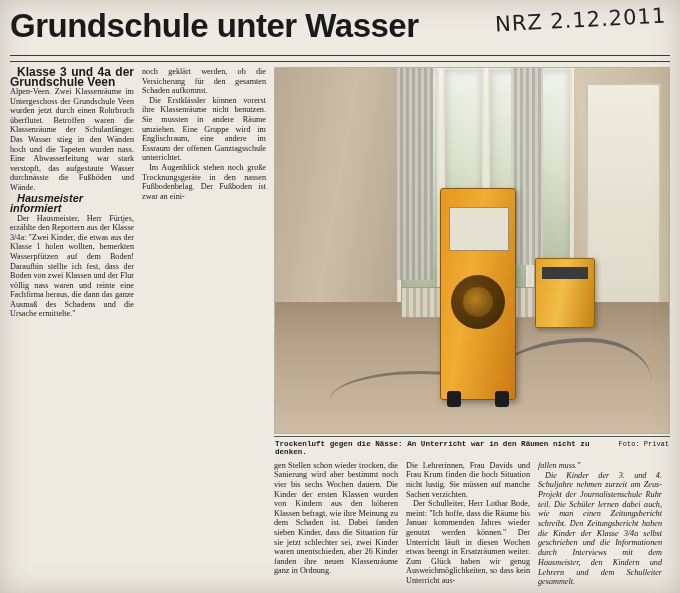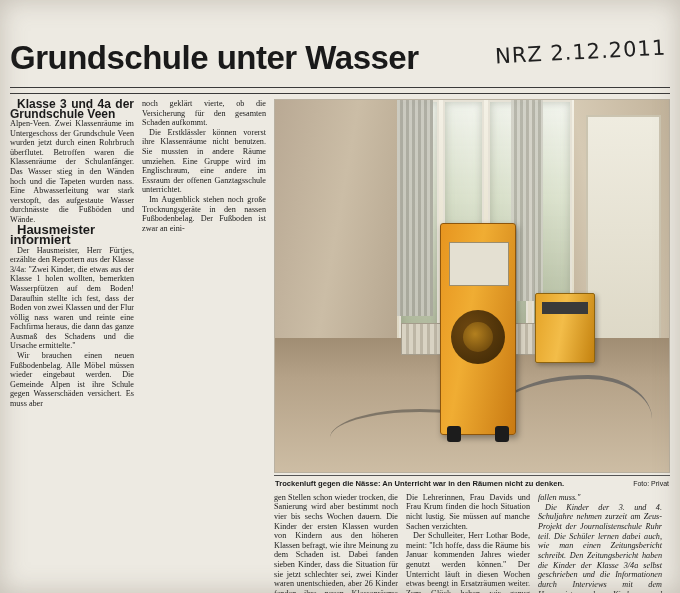--- a/index.html
+++ b/index.html
@@ -20,21 +20,20 @@
     width: 680px;
     height: 593px;
     background: #edeae2;
     box-sizing: border-box;
     padding: 6px 10px 0 10px;
   }
   
   .masthead {
     position: relative;
     height: 46px;
-    margin-top: 32px;
   }
   .headline {
     font-family: "Liberation Sans", sans-serif;
     font-weight: bold;
     font-size: 33px;
     letter-spacing: -0.5px;
     line-height: 40px;
     margin: 0;
     white-space: nowrap;
   }
@@ -81,24 +80,25 @@
     font-family: "Liberation Sans", sans-serif;
     font-weight: bold;
     font-size: 12px;
     line-height: 10px;
     margin: 0 0 6px 0;
     text-indent: 0;
   }
   .subhead-small {
     font-family: "Liberation Sans", sans-serif;
     font-weight: bold;
-    font-size: 13px;
+    font-size: 11px;
     line-height: 10.5px;
     margin: 8px 0 4px 0;
     text-indent: 0;
+    font-style: italic;
   }
   
   .photo-block {
     flex: 1;
     display: flex;
     flex-direction: column;
   }
   .photo {
     position: relative;
     width: 100%;
@@ -229,21 +229,21 @@
     position: absolute;
     right: 2%; top: 4%;
     width: 18%; height: 62%;
     background: linear-gradient(180deg, #efece0 0%, #ddd8c6 100%);
     border: 2px solid #cbc4b0;
   }
   .photo-caption {
     display: flex;
     justify-content: space-between;
     align-items: baseline;
-    font-family: Liberation Sans, sans-serif;
+    font-family: Liberation Mono, monospace;
     font-size: 7.6px;
     font-weight: bold;
     padding: 3px 1px 0 1px;
     border-top: 1px solid #555;
     margin-top: 2px;
   }
   .photo-caption .credit {
     font-weight: normal;
     font-size: 7px;
     white-space: nowrap;
@@ -290,25 +290,24 @@
   <hr class="rule">
 
   <div class="body-area">
 
     <div class="col">
       <p class="kicker">Klasse 3 und 4a
 der Grundschule Veen</p>
       <p class="noindent">Alpen-Veen. Zwei Klassenräume im Untergeschoss der Grundschule Veen wurden jetzt durch einen Rohrbruch überflutet. Betroffen waren die Klassenräume der Schulanfänger. Das Wasser stieg in den Wänden hoch und die Tapeten wurden nass. Eine Abwasserleitung war stark verstopft, das aufgestaute Wasser durchnässte die Fußböden und Wände.</p>
       <p class="subhead-small">Hausmeister informiert</p>
       <p>Der Hausmeister, Herr Fürtjes, erzählte den Reportern aus der Klasse 3/4a: "Zwei Kinder, die etwas aus der Klasse 1 holen wollten, bemerkten Wasserpfützen auf dem Boden! Daraufhin stellte ich fest, dass der Boden von zwei Klassen und der Flur völlig nass waren und reinte eine Fachfirma heraus, die dann das ganze Ausmaß des Schadens und die Ursache ermittelte."</p>
-      <p>Wir brauchen einen neuen Fußbodenbelag. Alle Möbel müssen wieder eingebaut werden. Die Gemeinde Alpen ist ihre Schule gegen Wasserschäden versichert. Es muss aber</p>
     </div>
 
     <div class="col">
-      <p class="noindent">noch geklärt vierte, ob die Versicherung für den gesamten Schaden aufkommt.</p>
+      <p class="noindent">noch geklärt werden, ob die Versicherung für den gesamten Schaden aufkommt.</p>
       <p>Die Erstklässler können vorerst ihre Klassenräume nicht benutzen. Sie mussten in andere Räume umziehen. Eine Gruppe wird im Englischraum, eine andere im Essraum der offenen Ganztagsschule unterrichtet.</p>
       <p>Im Augenblick stehen noch große Trocknungsgeräte in den nassen Fußbodenbelag. Der Fußboden ist zwar an eini-</p>
     </div>
 
     <div class="photo-block">
       <div class="photo">
         <div class="wall-left"></div>
         <div class="wall-right"></div>
         <div class="windows">
           <div class="pane"></div>

